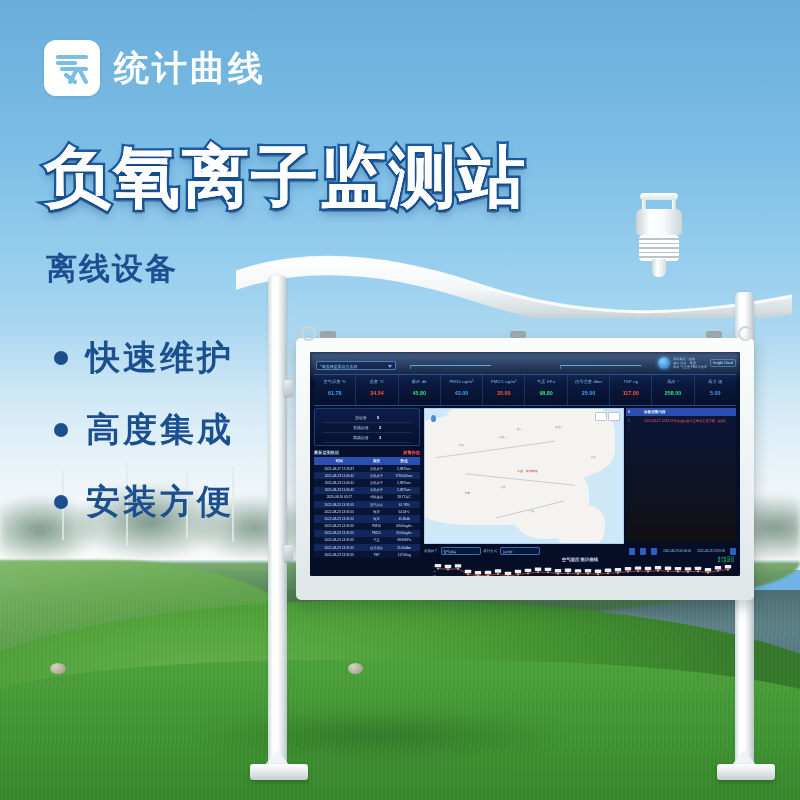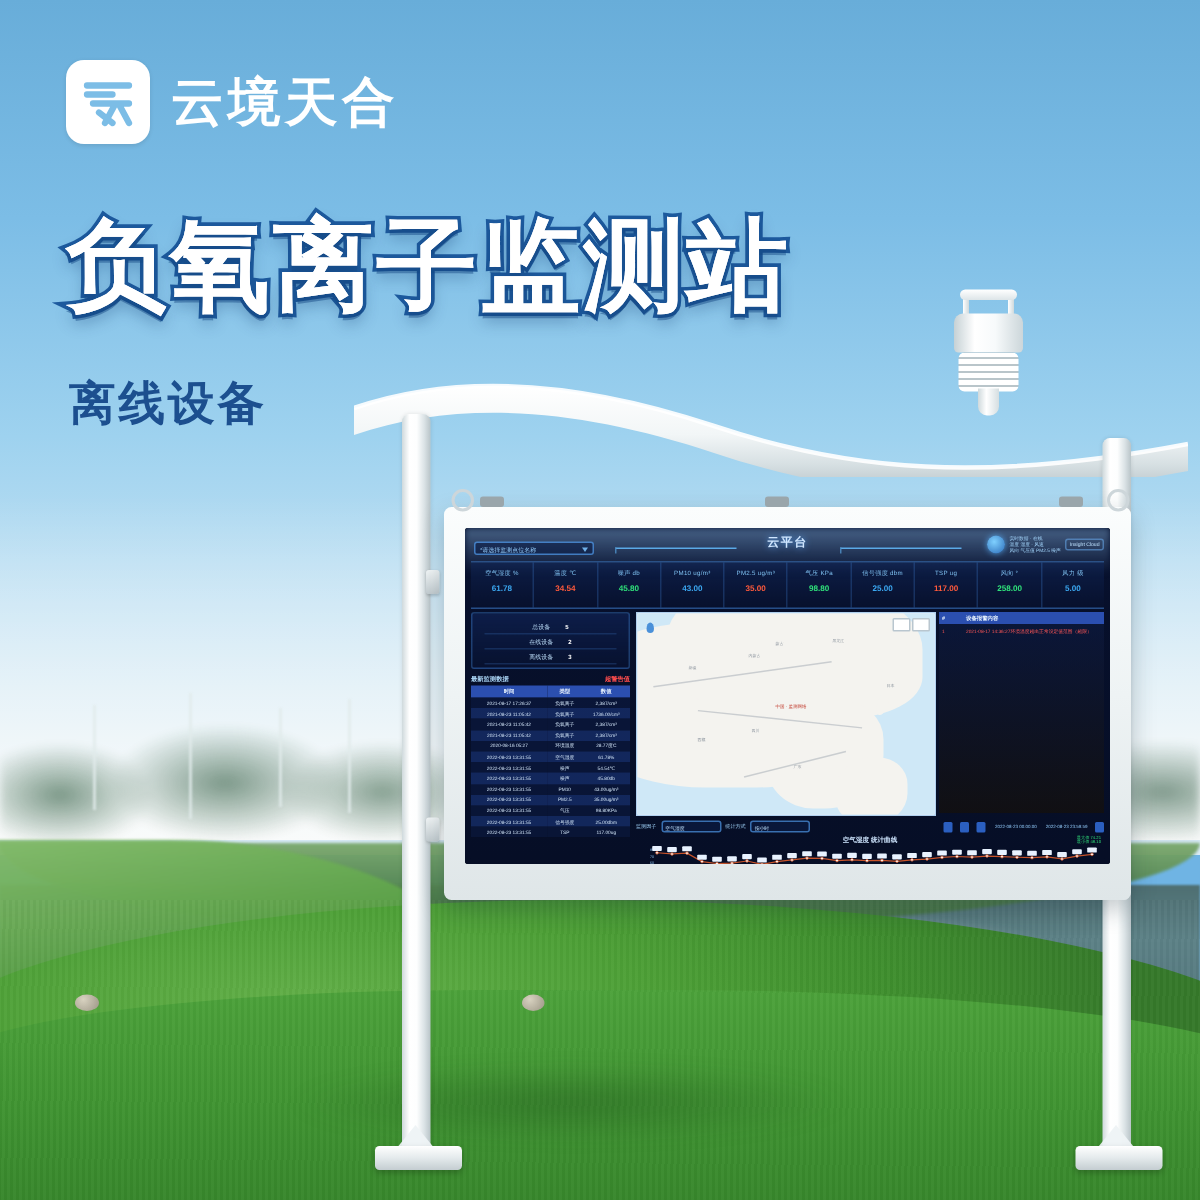--- a/index.html
+++ b/index.html
@@ -257,21 +257,20 @@
     <div class="mon-hanger" style="left:214px;"></div>
     <div class="mon-hanger" style="left:410px;"></div>
     <div class="mon-ring" style="left:5px;"></div>
     <div class="mon-ring" style="left:442px;"></div>
 
     <div class="screen">
       <div class="dash">
         <div class="dash-photo"></div>
         <div class="title-wing tw-l"></div>
         <div class="title-wing tw-r"></div>
-        <div class="dash-title">云平台</div>
 
         <div class="dd-top">
           <span>*请选择监测点位名称</span>
           <span class="dd-caret"></span>
         </div>
 
         <div class="topright">
           <div class="tr-ico"></div>
           <div>
             <div class="tr-txt">实时数据 · 在线</div>
@@ -586,21 +585,35 @@
     </div>
   </div>
 
   <div class="logo">
     <div class="logo-mark">
       <svg width="38" height="38" viewBox="0 0 38 38">
         <rect x="1" y="1" width="36" height="36" rx="8" fill="none" stroke="#7cbde6" stroke-width="0"></rect>
         <path d="M5 8 H33 M5 14 H22 M9 20 H33 M13 26 L22 33 M26 20 L33 33 M24 20 L17 33" stroke="#7cbde6" stroke-width="4.2" fill="none" stroke-linecap="round"></path>
       </svg>
     </div>
-    <div class="logo-text">云境天合</div>
+    <div class="logo-text">统计曲线</div>
   </div>
 
   <div class="headline">负氧离子监测站</div>
   <div class="headline-fill">负氧离子监测站</div>
 
   <div class="subhead">离线设备</div>
 
+  <div class="bullets" id="bullets">
+      <div class="bullet">
+        <div class="dot"></div>
+        <div class="b-text">快速维护</div>
+      </div>
+      <div class="bullet">
+        <div class="dot"></div>
+        <div class="b-text">高度集成</div>
+      </div>
+      <div class="bullet">
+        <div class="dot"></div>
+        <div class="b-text">安装方便</div>
+      </div>
+    </div>
 </div>
 
 </body></html>

